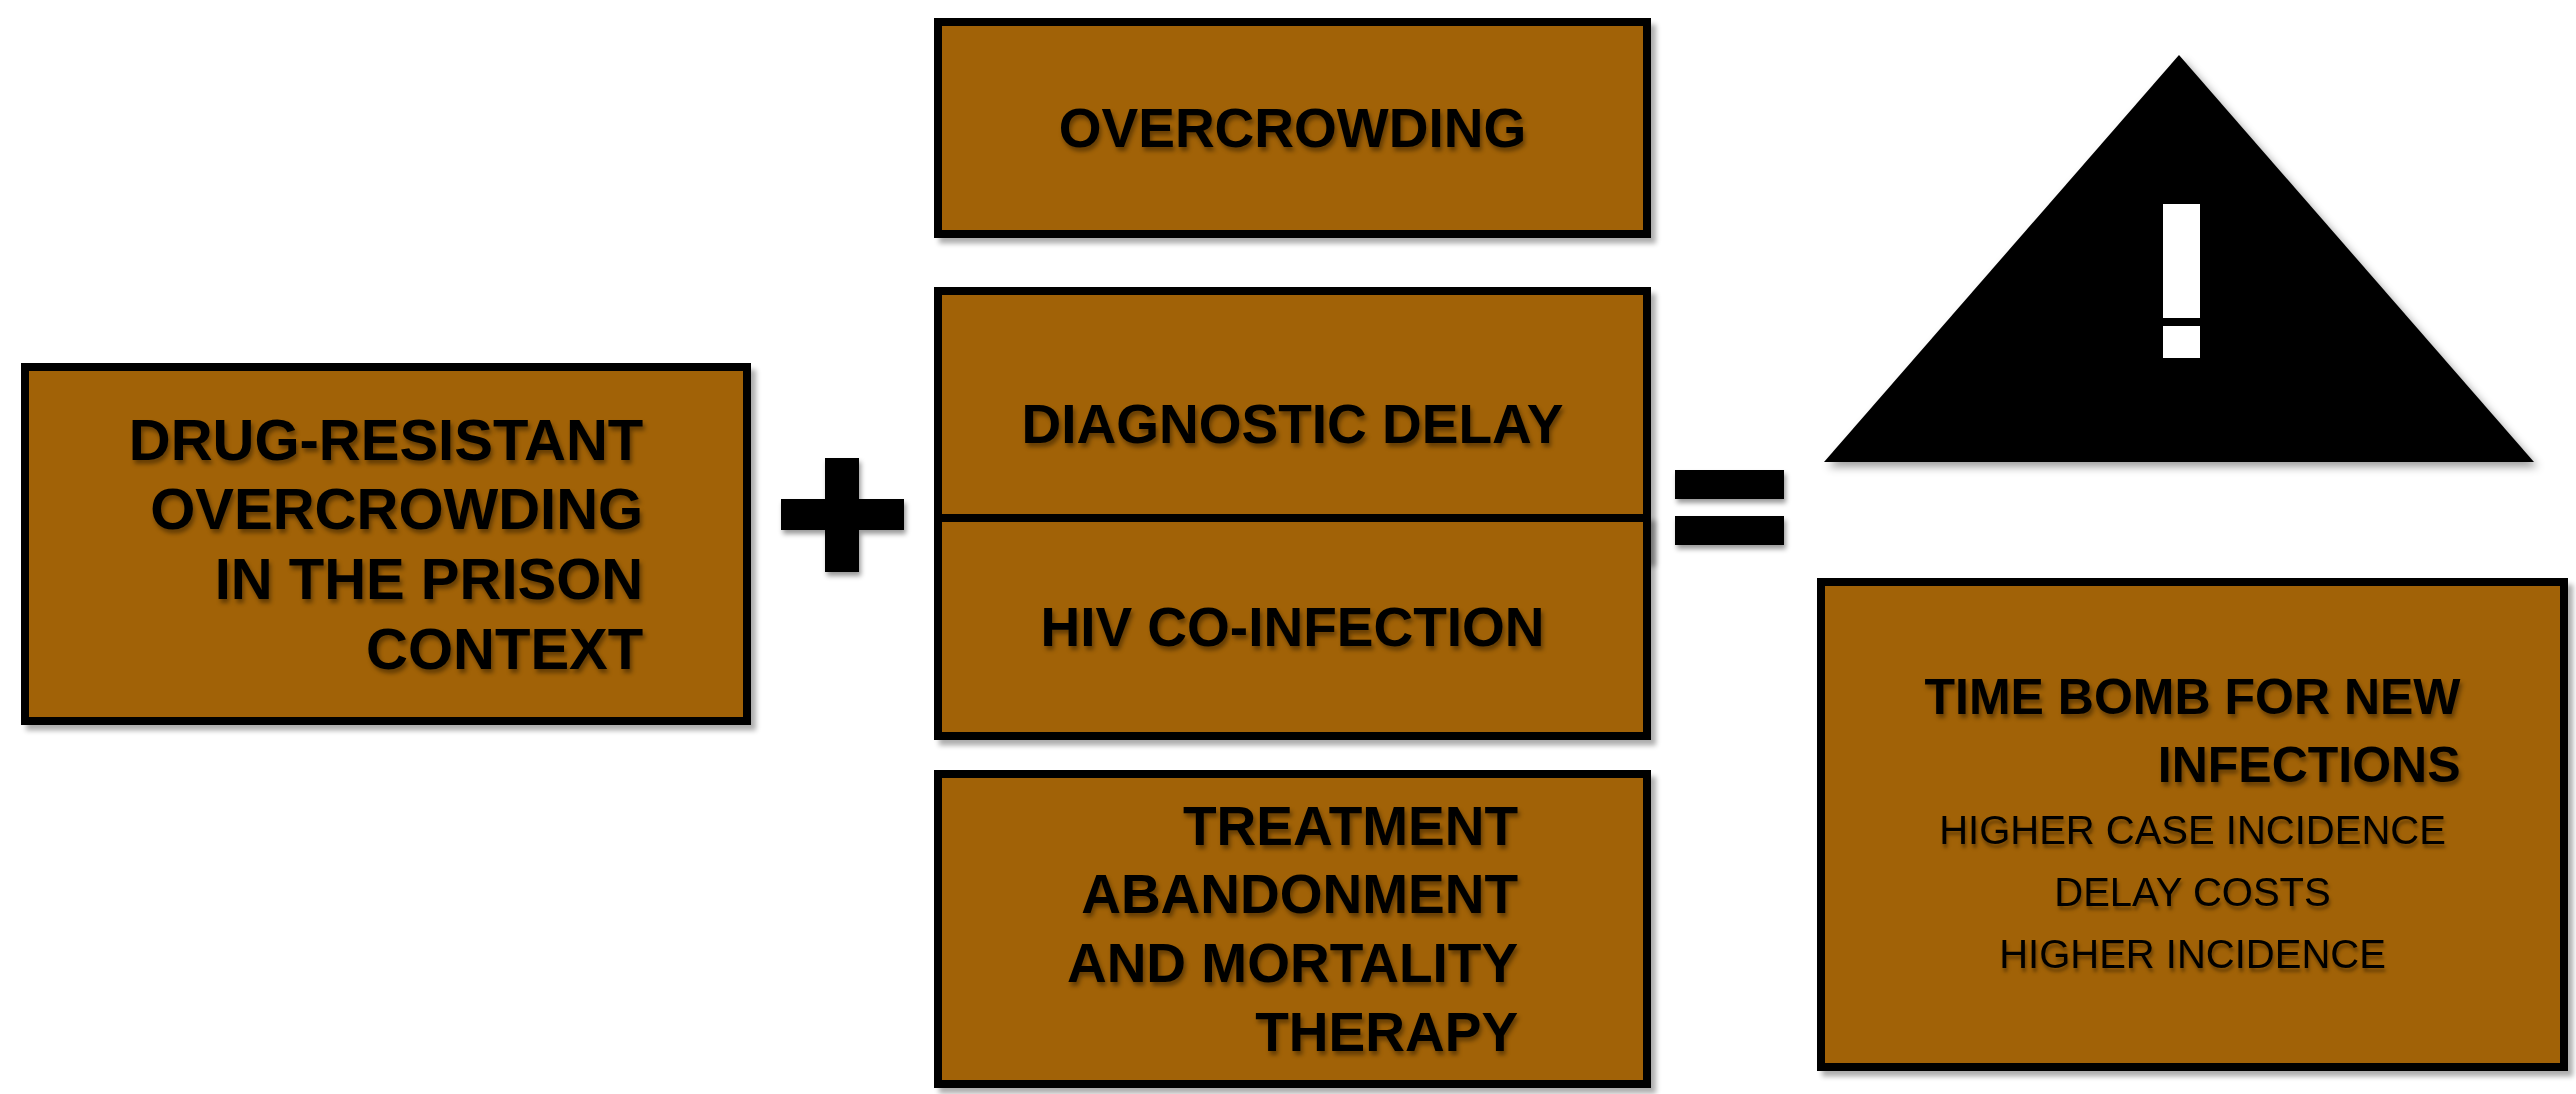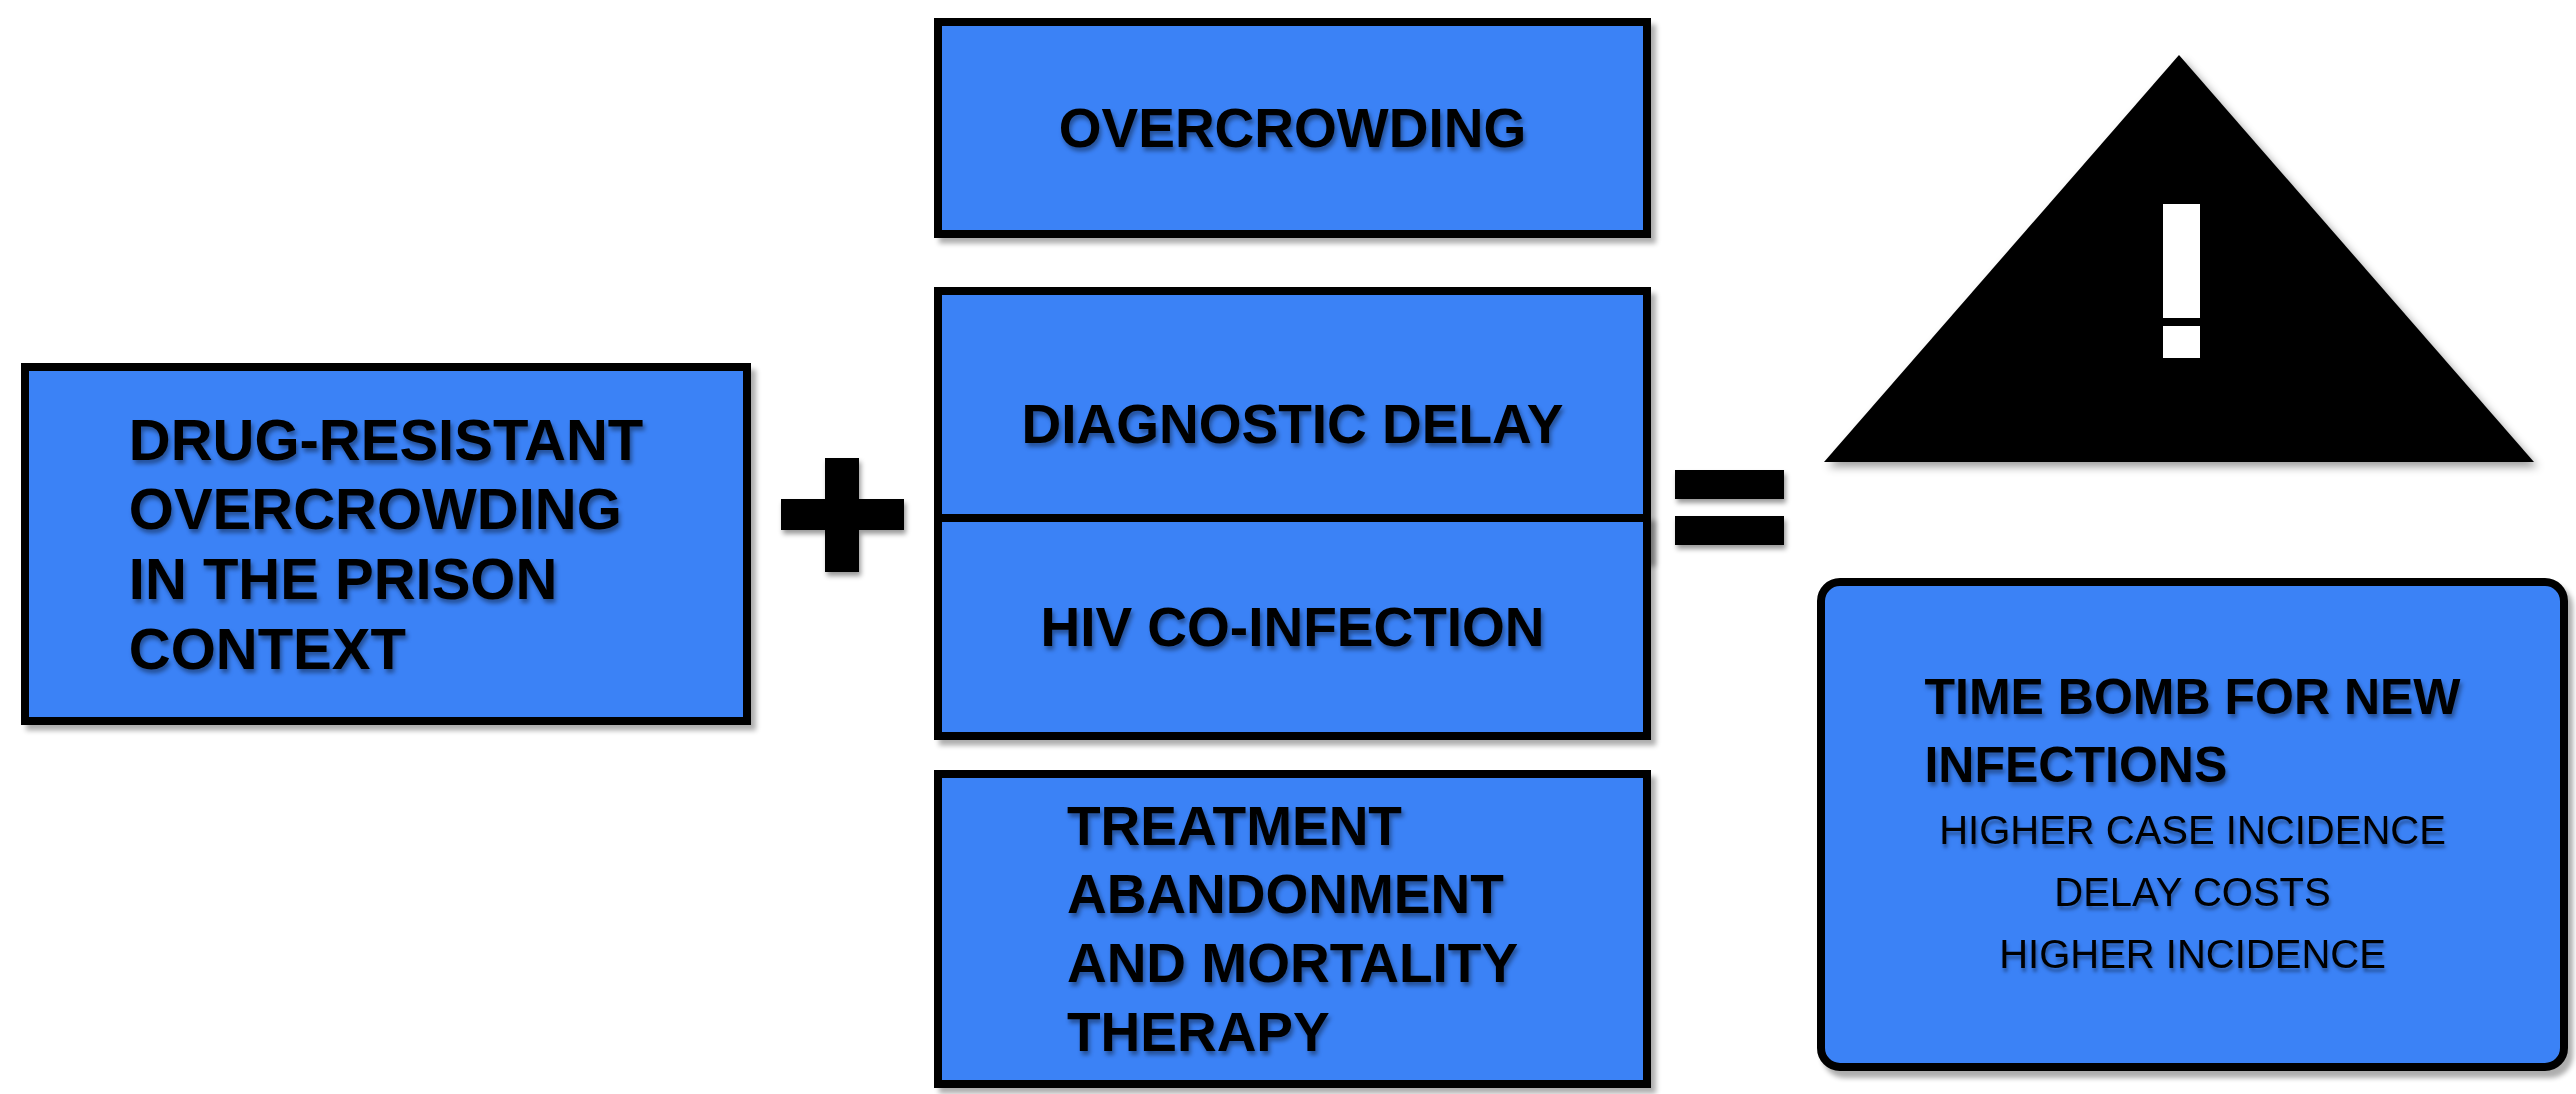--- a/index.html
+++ b/index.html
@@ -2,24 +2,24 @@
 <html style="font-size:11.4px"><head>
 <meta charset="utf-8">
 <style>
   html, body { margin:0; padding:0; background:#ffffff; }
   #canvas {
     position:relative; width:2576px; height:1094px;
     background:#ffffff; overflow:hidden;
     font-family:"Liberation Sans", sans-serif; color:#000;
   }
   .box {
-    position:absolute; background:#3b82f6; border:8.5px solid #000;
+    position:absolute; background:#a16207; border:8.5px solid #000;
     box-shadow:5px 6.4px 5px rgba(0,0,0,0.32);
     display:flex; align-items:center; justify-content:center;
-    text-align:left; box-sizing:border-box;
+    text-align:right; box-sizing:border-box;
   }
   .label {
     white-space:pre-line; font-weight:bold;
     text-shadow:2.1px 4.3px 4.3px rgba(0,0,0,0.38);
   }
   
   #left-box { left:21px; top:363px; width:730px; height:362px; }
   #left-box .label { font-size:58px; line-height:1.2; }
   
   .factor { left:934px; width:717px; }
@@ -43,21 +43,21 @@
   #warning-triangle {
     position:absolute; left:1824px; top:55px; width:0; height:0;
     border-left:355px solid transparent; border-right:355px solid transparent;
     border-bottom:407px solid #000;
     filter:drop-shadow(4.3px 5.7px 4.3px rgba(0,0,0,0.38));
   }
   #exclamation-icon { position:absolute; left:2163px; top:204px; width:37px; height:154px; }
   #exclamation-icon .bar { position:absolute; left:0; top:0; width:37px; height:114px; background:#fff; }
   #exclamation-icon .dot { position:absolute; left:0; top:122px; width:37px; height:32px; background:#fff; }
   
-  #result-box { left:1817px; top:578px; width:751px; height:493px; flex-direction:column;border-radius:23px; }
+  #result-box { left:1817px; top:578px; width:751px; height:493px; flex-direction:column; }
   #result-title { font-size:50px; line-height:1.35; }
   .result-item { font-size:40px; line-height:1.55; font-weight:normal;
     text-shadow:1.4px 3.5px 3.5px rgba(0,0,0,0.35); white-space:pre-line; }
 </style>
 </head>
 <body>
 
 <div id="canvas">
 
   <div class="box" id="left-box">

